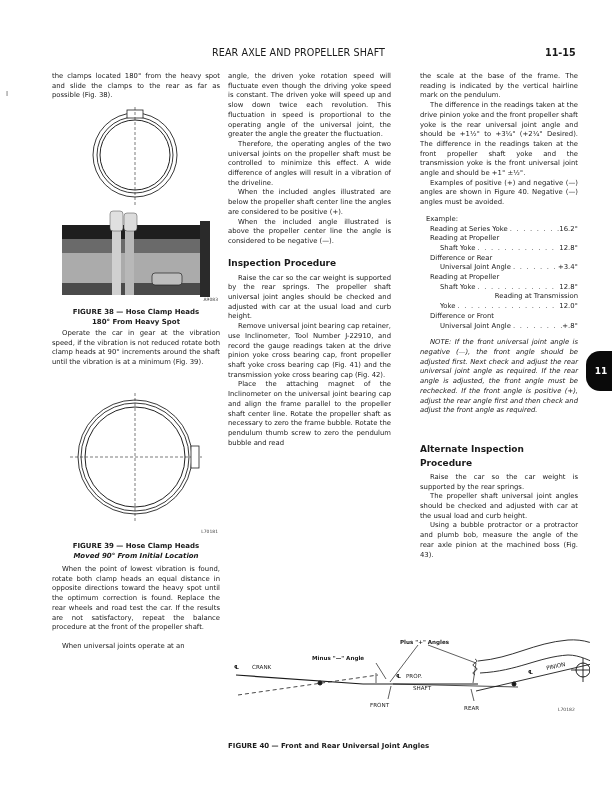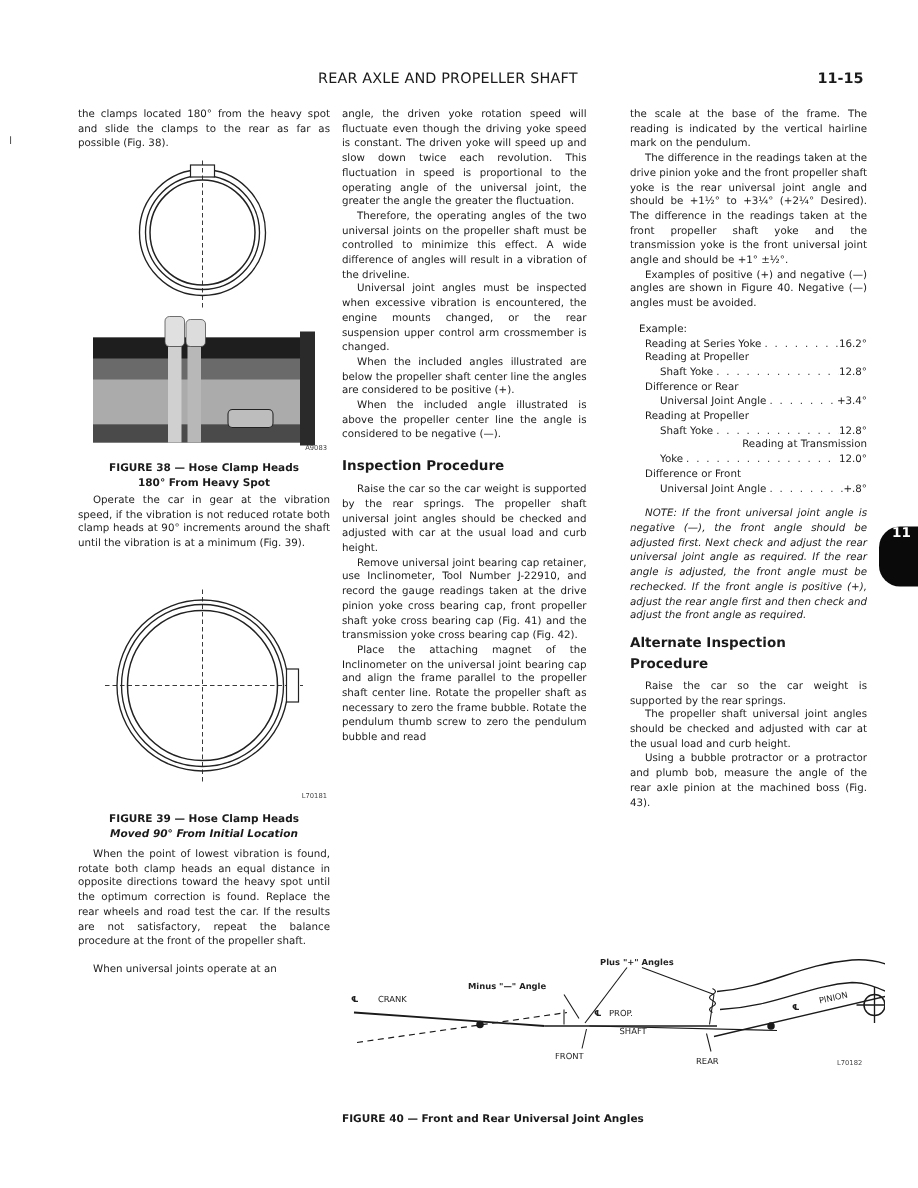--- a/index.html
+++ b/index.html
@@ -19,21 +19,21 @@
   .caption .it { font-style:italic; }
   .h-sec { font-weight:bold; font-size:9.5px; line-height:14px; text-align:left; }
   .h-sub { font-weight:bold; font-size:9px; line-height:14px; text-align:left; }
   .note { font-style:italic; }
   .ex-row { display:flex; justify-content:space-between; white-space:nowrap; }
   .ex-lbl { flex:0 0 auto; }
   .dots { flex:1 1 auto; overflow:hidden; white-space:nowrap; letter-spacing:1.2px; color:#333; padding:0 2px; }
   .ex-val { flex:0 0 auto; }
   .tab-marker { left:586px; top:351px; width:26px; height:40px; background:#0a0a0a;
                 border-radius:14px 0 0 14px; color:#fff; font-weight:bold; font-size:9px;
-                display:flex; align-items:flex-start; justify-content:center; padding-left:4px; box-sizing:border-box; }
+                display:flex; align-items:center; justify-content:center; padding-left:4px; box-sizing:border-box; }
   .fig-code { font-size:4.5px; color:#444; }
   .fig40-cap { left:228px; top:742px; font-size:7px; font-weight:bold; }
   .fig40-lbl { font-size:5.6px; color:#222; white-space:nowrap; }
   .fig40-lbl.b { font-weight:bold; }
 </style>
 </head>
 <body>
 
 <div class="abs hdr-title">REAR AXLE AND PROPELLER SHAFT</div>
 <div class="abs hdr-page">11-15</div>
@@ -101,21 +101,20 @@
 </div>
 
 <div class="col col1" style="top:565px;">
   <p class="ind">When the point of lowest vibration is found, rotate both clamp heads an equal distance in opposite directions toward the heavy spot until the optimum correction is found. Replace the rear wheels and road test the car. If the results are not satisfactory, repeat the balance procedure at the front of the propeller shaft.</p>
   <p class="ind" style="margin-top:9px;">When universal joints operate at an</p>
 </div>
 
 <div class="col col2" style="top:72px;">
   <p>angle, the driven yoke rotation speed will fluctuate even though the driving yoke speed is constant. The driven yoke will speed up and slow down twice each revolution. This fluctuation in speed is proportional to the operating angle of the universal joint, the greater the angle the greater the fluctuation.</p>
   <p class="ind">Therefore, the operating angles of the two universal joints on the propeller shaft must be controlled to minimize this effect. A wide difference of angles will result in a vibration of the driveline.</p>
-  <p class="ind">Universal joint angles must be inspected when excessive vibration is encountered, the engine mounts changed, or the rear suspension upper control arm crossmember is changed.</p>
   <p class="ind">When the included angles illustrated are below the propeller shaft center line the angles are considered to be positive (+).</p>
   <p class="ind">When the included angle illustrated is above the propeller center line the angle is considered to be negative (—).</p>
   <div class="h-sub" style="margin-top:9px; margin-bottom:4px;">Inspection Procedure</div>
   <p class="ind">Raise the car so the car weight is supported by the rear springs. The propeller shaft universal joint angles should be checked and adjusted with car at the usual load and curb height.</p>
   <p class="ind">Remove universal joint bearing cap retainer, use Inclinometer, Tool Number J-22910, and record the gauge readings taken at the drive pinion yoke cross bearing cap, front propeller shaft yoke cross bearing cap (Fig. 41) and the transmission yoke cross bearing cap (Fig. 42).</p>
   <p class="ind">Place the attaching magnet of the Inclinometer on the universal joint bearing cap and align the frame parallel to the propeller shaft center line. Rotate the propeller shaft as necessary to zero the frame bubble. Rotate the pendulum thumb screw to zero the pendulum bubble and read</p>
 </div>
 
 <div class="col col3" style="top:72px;">
   <p>the scale at the base of the frame. The reading is indicated by the vertical hairline mark on the pendulum.</p>
@@ -165,21 +164,21 @@
           <span class="ex-lbl">Difference or Front</span>
         </div>
         <div class="ex-row" style="padding-left: 14px;">
           <span class="ex-lbl">Universal Joint Angle</span>
           <span class="dots"> . . . . . . . . . . . . . . . . . . . . . . . .</span>
           <span class="ex-val">+.8°</span>
         </div>
       </div>
   </div>
   <p class="ind note" style="margin-top:7px;">NOTE: If the front universal joint angle is negative (—), the front angle should be adjusted first. Next check and adjust the rear universal joint angle as required. If the rear angle is adjusted, the front angle must be rechecked. If the front angle is positive (+), adjust the rear angle first and then check and adjust the front angle as required.</p>
-  <div class="h-sub" style="margin-top:6px; margin-bottom:3px;">Alternate Inspection Procedure</div>
+  <div class="h-sub" style="margin-top:26px; margin-bottom:3px;">Alternate Inspection Procedure</div>
   <p class="ind">Raise the car so the car weight is supported by the rear springs.</p>
   <p class="ind">The propeller shaft universal joint angles should be checked and adjusted with car at the usual load and curb height.</p>
   <p class="ind">Using a bubble protractor or a protractor and plumb bob, measure the angle of the rear axle pinion at the machined boss (Fig. 43).</p>
 </div>
 
 <div class="abs" style="left:228px; top:633px; width:362px; height:105px;">
   <svg width="362" height="105" viewBox="0 0 362 105">
     <g stroke="#1a1a1a" fill="none">
 
       <line x1="8" y1="42" x2="135" y2="51" stroke-width="1.2"></line>

